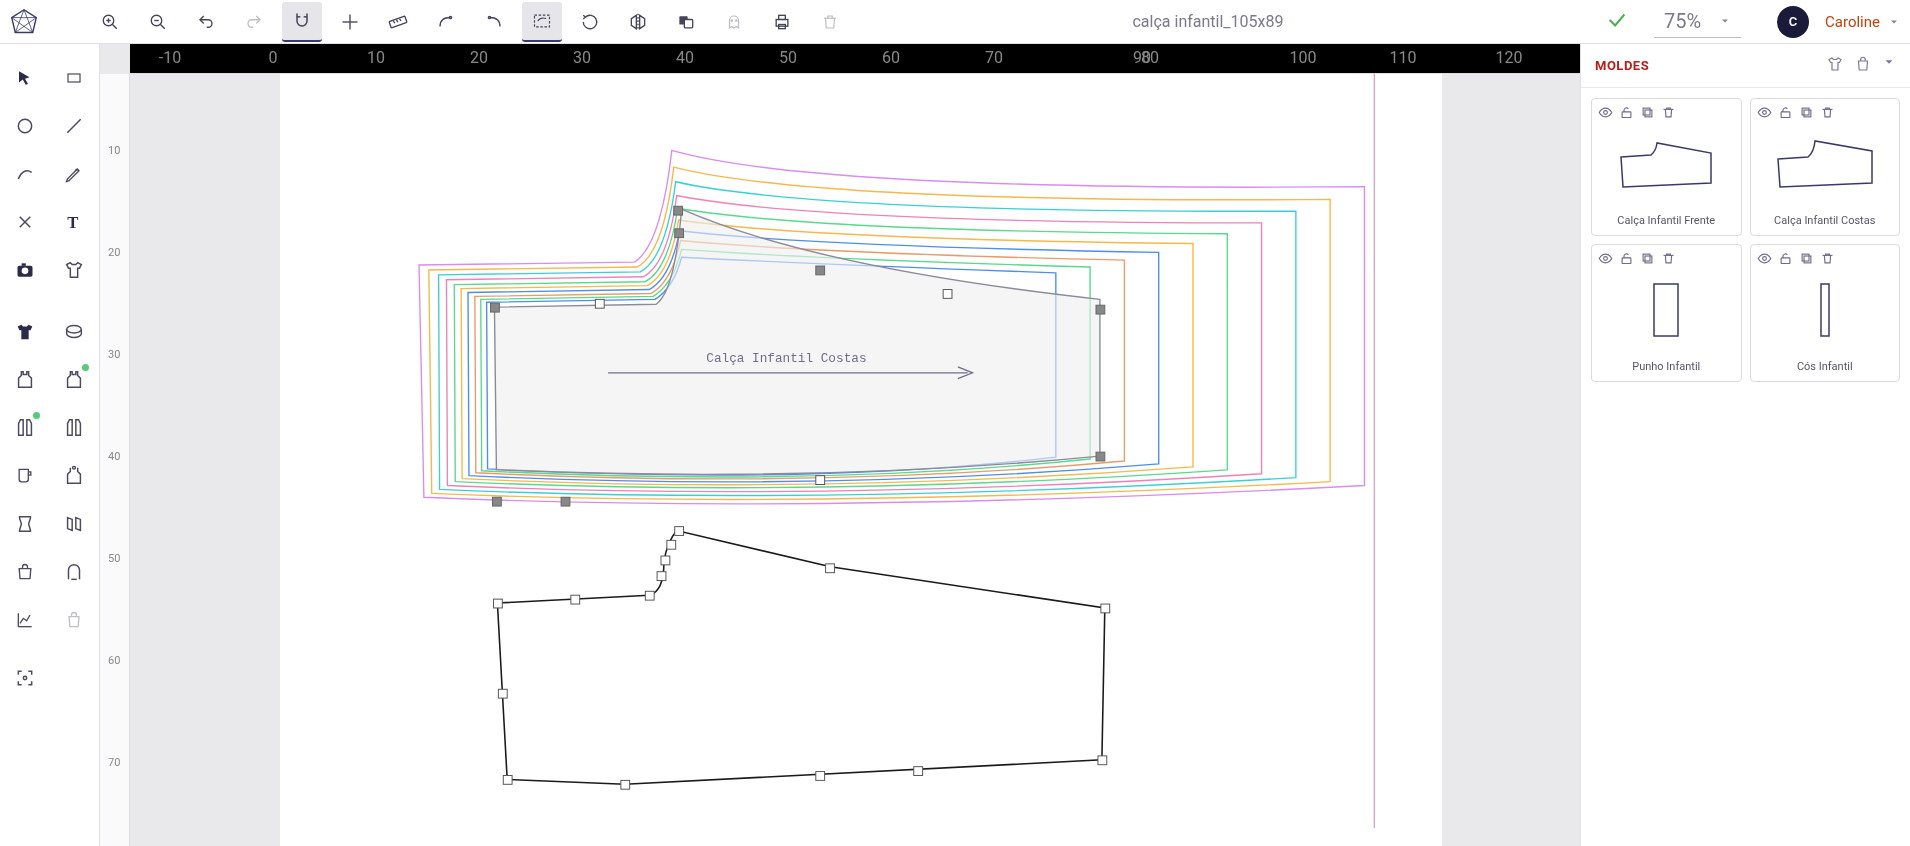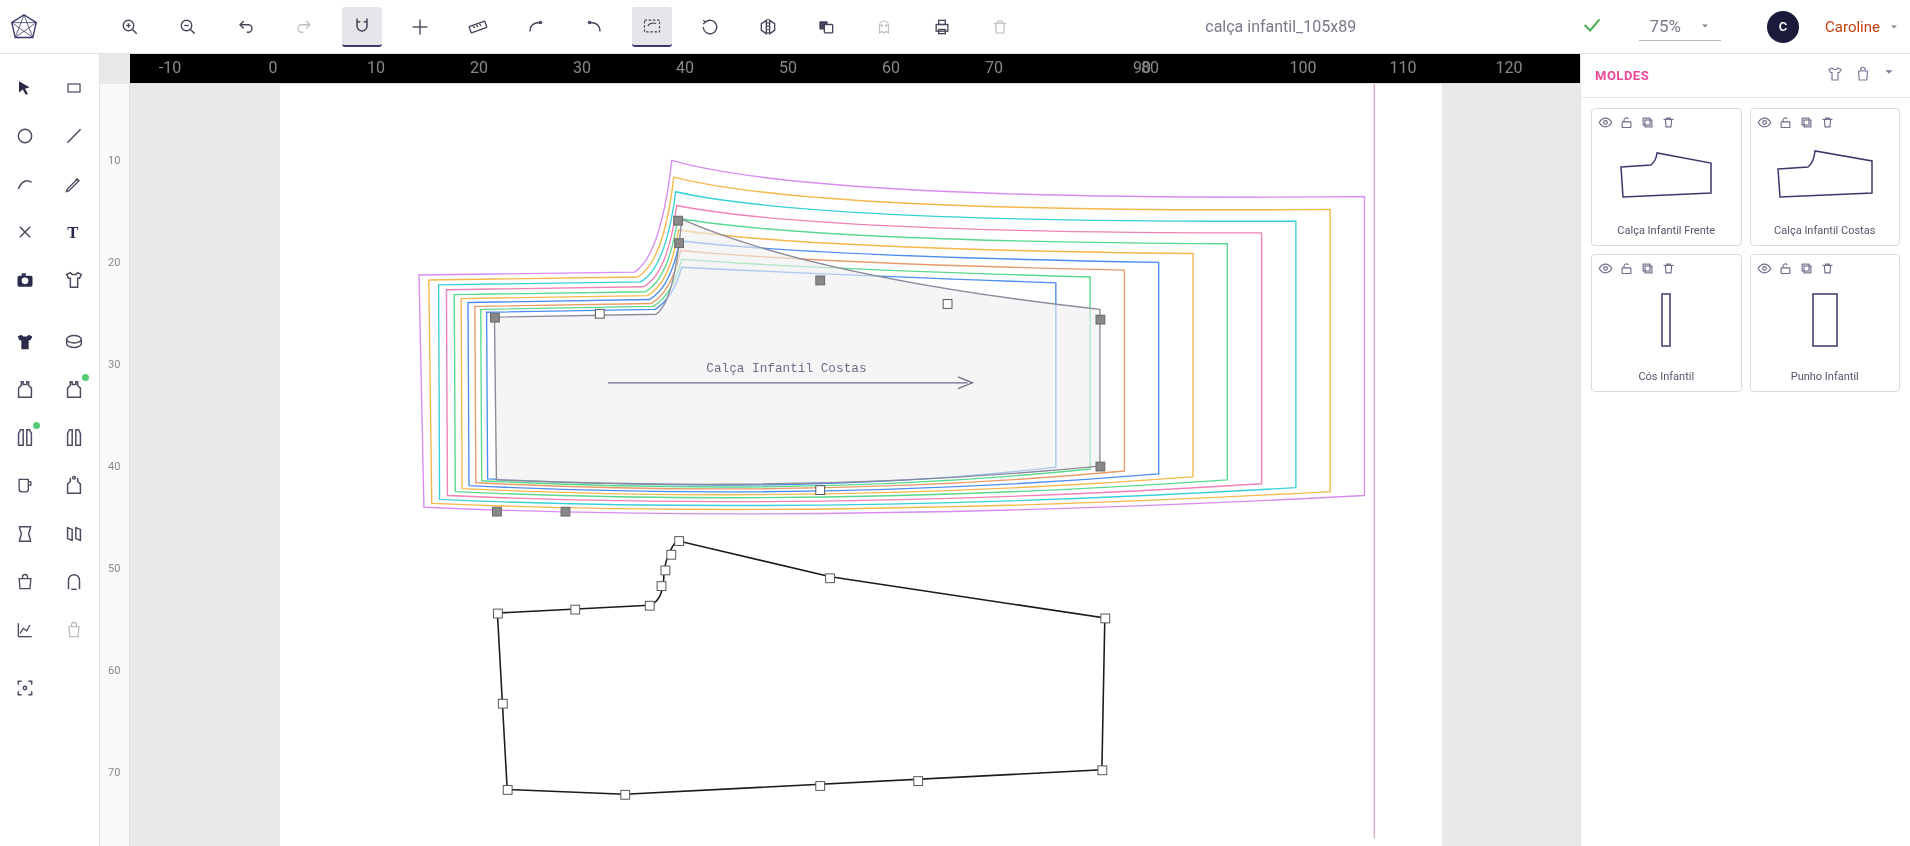--- a/index.html
+++ b/index.html
@@ -1,28 +1,28 @@
 <!DOCTYPE html>
 <html><head>
 <meta charset="utf-8">
 <style>
 * { box-sizing: border-box; margin: 0; padding: 0; }
 body { font-family: -apple-system, BlinkMacSystemFont, "Segoe UI", Roboto, sans-serif; font-size: 13px; color: #3c3c50; background: #fff; overflow: hidden; width: 1910px; height: 846px; }
 .app { display: flex; flex-direction: column; height: 846px; }
 
 
-.topbar { height: 54px; display: flex; align-items: center; border-bottom: 1px solid #e0e0e6; padding: 0 10px; gap: 18px; }
+.topbar { height: 44px; display: flex; align-items: center; border-bottom: 1px solid #e0e0e6; padding: 0 10px; gap: 8px; }
 .topbar .logo { width: 28px; height: 28px; margin-right: 14px; }
 .topbar .tbtn { width: 40px; height: 40px; display: flex; align-items: center; justify-content: center; border-radius: 3px; cursor: pointer; color: #44445a; }
 .topbar .tbtn.active { background: #e6e6ea; border-bottom: 2px solid #3a3a6a; }
 .topbar .tbtn.disabled { opacity: .35; }
 .topbar .spacer { flex: 1; }
 .topbar .docname { color: #7a7a8a; font-size: 16px; margin-right: 40px; }
 .topbar .check { color: #4caf50; margin-right: 18px; }
-.topbar .zoom { color: #7a7a8a; font-size: 17px; padding: 4px 10px; border-bottom: 1px solid #bbb; display:flex; align-items:center; gap:18px; margin-right: 28px; }
+.topbar .zoom { color: #7a7a8a; font-size: 20px; padding: 4px 10px; border-bottom: 1px solid #bbb; display:flex; align-items:center; gap:18px; margin-right: 28px; }
 .topbar .avatar { width: 32px; height: 32px; border-radius: 50%; background: #1a1a3a; color:#fff; display:flex; align-items:center; justify-content:center; font-weight:600; margin-right:8px; }
 .topbar .username { font-size: 15px; color:#c2410c; display:flex; align-items:center; gap:8px; }
 
 
 .body { flex:1; display:flex; min-height:0; }
 .leftbar { width: 100px; border-right: 1px solid #e0e0e6; display:flex; flex-direction:column; padding-top:10px; }
 .leftbar .row { display:flex; }
 .leftbar .lbtn { width:50px; height:48px; display:flex; align-items:center; justify-content:center; cursor:pointer; color:#4a4a60; position:relative; }
 .leftbar .lbtn .dot { position:absolute; top:8px; right:10px; width:7px; height:7px; border-radius:50%; background:#55cc77; }
 
@@ -35,21 +35,21 @@
 .vruler .tick { position:absolute; left:8px; transform:translateY(-50%); }
 .stage { flex:1; position:relative; overflow:hidden; background:#e9e9ec; }
 .paper { position:absolute; left:150px; top:0; width:1162px; height:100%; background:#fff; }
 .stage svg.drawing { position:absolute; inset:0; }
 .label-on-canvas { font-family: "Courier New", monospace; font-size: 13px; fill:#6e6e8a; }
 .guide { stroke:#d47fb0; stroke-width:1; }
 
 
 .rightpanel { width: 330px; border-left:1px solid #e0e0e6; background:#fff; display:flex; flex-direction:column; }
 .rp-header { height:44px; display:flex; align-items:center; padding:0 14px; border-bottom:1px solid #e8e8ec; }
-.rp-header .title { font-weight:700; color:#ec4899; letter-spacing:.5px; flex:1; }
+.rp-header .title { font-weight:700; color:#b91c1c; letter-spacing:.5px; flex:1; }
 .rp-header .hicons { display:flex; gap:10px; color:#7a7a9a; }
 .rp-grid { padding:10px; display:grid; grid-template-columns:1fr 1fr; gap:8px; }
 .card { border:1px solid #dadae0; border-radius:4px; padding:6px 6px 8px 6px; display:flex; flex-direction:column; align-items:center; gap:4px; }
 .card .icons { align-self:flex-start; display:flex; gap:6px; color:#6b6b8a; margin-bottom:2px; }
 .card .thumb { width: 120px; height: 70px; display:flex; align-items:center; justify-content:center; }
 .card .cap { font-size:11px; color:#55556a; text-align:center;margin-top:11px; }
 
 .handle { fill:#fff; stroke:#555; stroke-width:1; }
 .handle.solid { fill:#888; stroke:#666; }
 </style>
@@ -546,49 +546,49 @@
                   <rect x="8" y="8" width="11" height="11"></rect>
                   <rect x="5" y="5" width="11" height="11"></rect>
                 </svg></span>
   <span><svg width="15" height="15" viewBox="0 0 24 24" fill="none" stroke="#6b6b8a" stroke-width="1.8">
                   <path d="M4 7h16"></path>
                   <path d="M9 7V5h6v2"></path>
                   <path d="M7 7l1 12h8l1-12"></path>
                 </svg></span>
             </div>
             <div class="thumb">
+              <svg width="40" height="60" viewBox="0 0 40 60">
+                <rect x="8" y="4" width="24" height="52" fill="none" stroke="#3a3a6a" stroke-width="1.5"></rect>
+              </svg>
+            </div>
+            <div class="cap">Punho Infantil</div>
+          </div>
+          <div class="card">
+            <div class="icons">
+  <span><svg width="15" height="15" viewBox="0 0 24 24" fill="none" stroke="#6b6b8a" stroke-width="1.8">
+                  <path d="M2 12s4-7 10-7 10 7 10 7-4 7-10 7S2 12 2 12z"></path>
+                  <circle cx="12" cy="12" r="3"></circle>
+                </svg></span>
+  <span><svg width="15" height="15" viewBox="0 0 24 24" fill="none" stroke="#6b6b8a" stroke-width="1.8">
+                  <rect x="5" y="11" width="14" height="9" rx="1"></rect>
+                  <path d="M8 11V8a4 4 0 0 1 7-2"></path>
+                </svg></span>
+  <span><svg width="15" height="15" viewBox="0 0 24 24" fill="none" stroke="#6b6b8a" stroke-width="1.8">
+                  <rect x="8" y="8" width="11" height="11"></rect>
+                  <rect x="5" y="5" width="11" height="11"></rect>
+                </svg></span>
+  <span><svg width="15" height="15" viewBox="0 0 24 24" fill="none" stroke="#6b6b8a" stroke-width="1.8">
+                  <path d="M4 7h16"></path>
+                  <path d="M9 7V5h6v2"></path>
+                  <path d="M7 7l1 12h8l1-12"></path>
+                </svg></span>
+            </div>
+            <div class="thumb">
               <svg width="20" height="60" viewBox="0 0 20 60">
                 <rect x="6" y="4" width="8" height="52" fill="none" stroke="#3a3a6a" stroke-width="1.5"></rect>
               </svg>
             </div>
             <div class="cap">Cós Infantil</div>
-          </div>
-          <div class="card">
-            <div class="icons">
-  <span><svg width="15" height="15" viewBox="0 0 24 24" fill="none" stroke="#6b6b8a" stroke-width="1.8">
-                  <path d="M2 12s4-7 10-7 10 7 10 7-4 7-10 7S2 12 2 12z"></path>
-                  <circle cx="12" cy="12" r="3"></circle>
-                </svg></span>
-  <span><svg width="15" height="15" viewBox="0 0 24 24" fill="none" stroke="#6b6b8a" stroke-width="1.8">
-                  <rect x="5" y="11" width="14" height="9" rx="1"></rect>
-                  <path d="M8 11V8a4 4 0 0 1 7-2"></path>
-                </svg></span>
-  <span><svg width="15" height="15" viewBox="0 0 24 24" fill="none" stroke="#6b6b8a" stroke-width="1.8">
-                  <rect x="8" y="8" width="11" height="11"></rect>
-                  <rect x="5" y="5" width="11" height="11"></rect>
-                </svg></span>
-  <span><svg width="15" height="15" viewBox="0 0 24 24" fill="none" stroke="#6b6b8a" stroke-width="1.8">
-                  <path d="M4 7h16"></path>
-                  <path d="M9 7V5h6v2"></path>
-                  <path d="M7 7l1 12h8l1-12"></path>
-                </svg></span>
-            </div>
-            <div class="thumb">
-              <svg width="40" height="60" viewBox="0 0 40 60">
-                <rect x="8" y="4" width="24" height="52" fill="none" stroke="#3a3a6a" stroke-width="1.5"></rect>
-              </svg>
-            </div>
-            <div class="cap">Punho Infantil</div>
           </div>
         </div>
     </div>
   </div>
 </div>
 
 </body></html>

